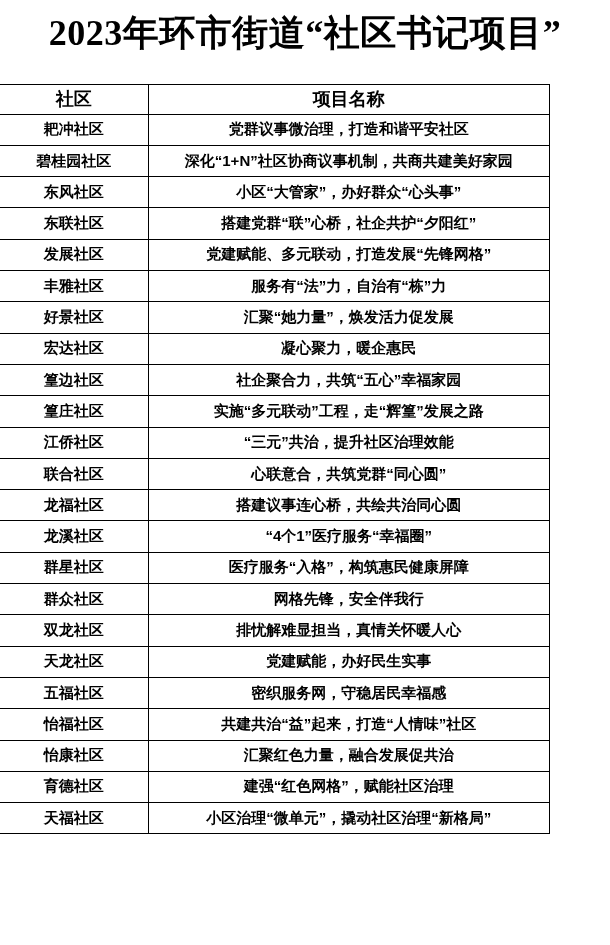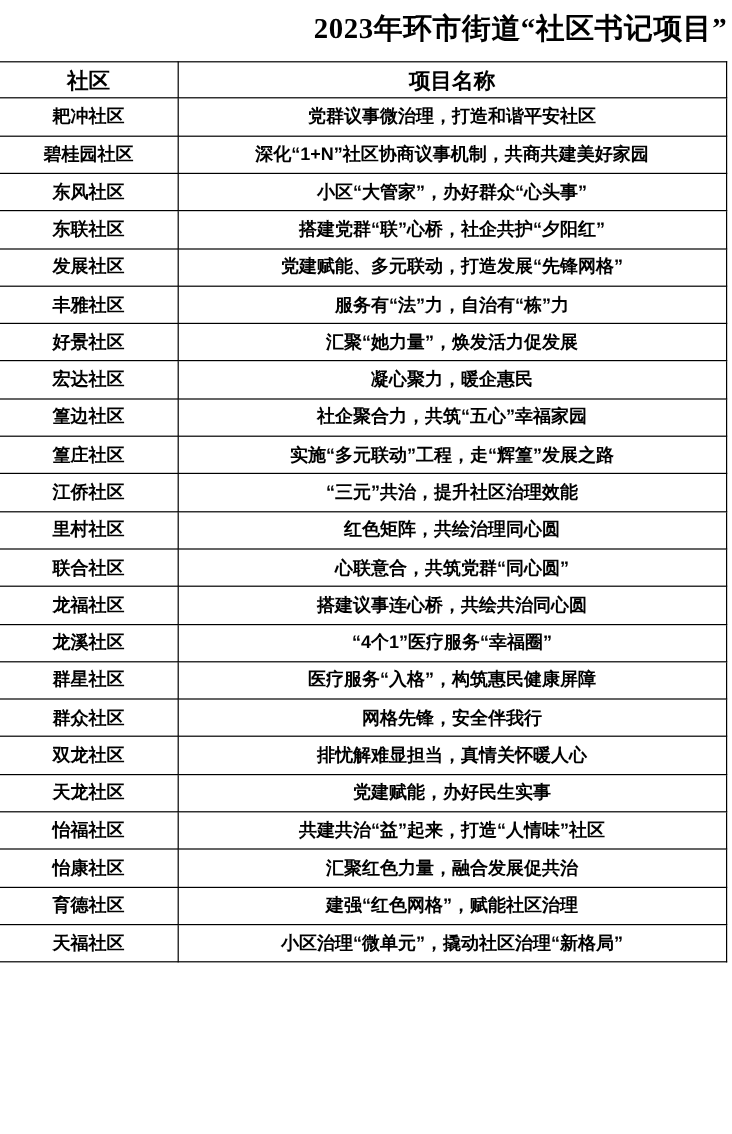--- a/index.html
+++ b/index.html
@@ -11,33 +11,33 @@
     font-family: "Liberation Sans", "DejaVu Sans", sans-serif;
     overflow: hidden;
   }
   .page {
     width: 610px;
     height: 945px;
     background: #ffffff;
   }
   .doc-title {
     margin: 9px 4px 0 4px;
-    text-align: right;
+    text-align: center;
     font-family: "Liberation Serif", "DejaVu Serif", serif;
     font-weight: bold;
-    font-size: 24px;
+    font-size: 36px;
     line-height: 1.35;
     letter-spacing: 0.5px;
     color: #000000;
     white-space: nowrap;
   }
   table.project-table {
-    margin-top: 10px;
+    margin-top: 26px;
     margin-left: 0;
-    width: 606px;
+    width: 550px;
     border-collapse: collapse;
     table-layout: fixed;
   }
   .project-table th,
   .project-table td {
     border: 1.5px solid #000000;
     text-align: center;
     vertical-align: middle;
     padding: 2px 4px;
     overflow: hidden;
@@ -116,24 +116,20 @@
         </tr>
         <tr>
           <td>篁庄社区</td>
           <td>实施“多元联动”工程，走“辉篁”发展之路</td>
         </tr>
         <tr>
           <td>江侨社区</td>
           <td>“三元”共治，提升社区治理效能</td>
         </tr>
         <tr>
-          <td>里村社区</td>
-          <td>红色矩阵，共绘治理同心圆</td>
-        </tr>
-        <tr>
           <td>联合社区</td>
           <td>心联意合，共筑党群“同心圆”</td>
         </tr>
         <tr>
           <td>龙福社区</td>
           <td>搭建议事连心桥，共绘共治同心圆</td>
         </tr>
         <tr>
           <td>龙溪社区</td>
           <td>“4个1”医疗服务“幸福圈”</td>
@@ -148,20 +144,24 @@
         </tr>
         <tr>
           <td>双龙社区</td>
           <td>排忧解难显担当，真情关怀暖人心</td>
         </tr>
         <tr>
           <td>天龙社区</td>
           <td>党建赋能，办好民生实事</td>
         </tr>
         <tr>
+          <td>五福社区</td>
+          <td>密织服务网，守稳居民幸福感</td>
+        </tr>
+        <tr>
           <td>怡福社区</td>
           <td>共建共治“益”起来，打造“人情味”社区</td>
         </tr>
         <tr>
           <td>怡康社区</td>
           <td>汇聚红色力量，融合发展促共治</td>
         </tr>
         <tr>
           <td>育德社区</td>
           <td>建强“红色网格”，赋能社区治理</td>

